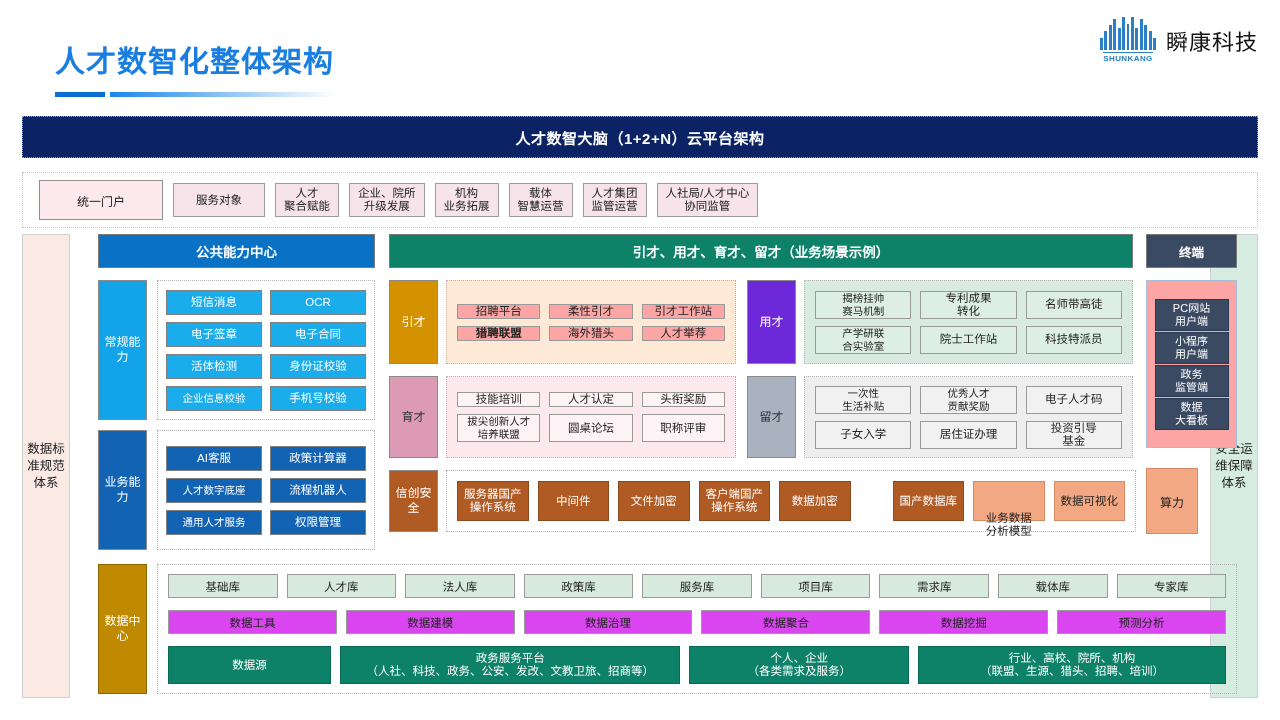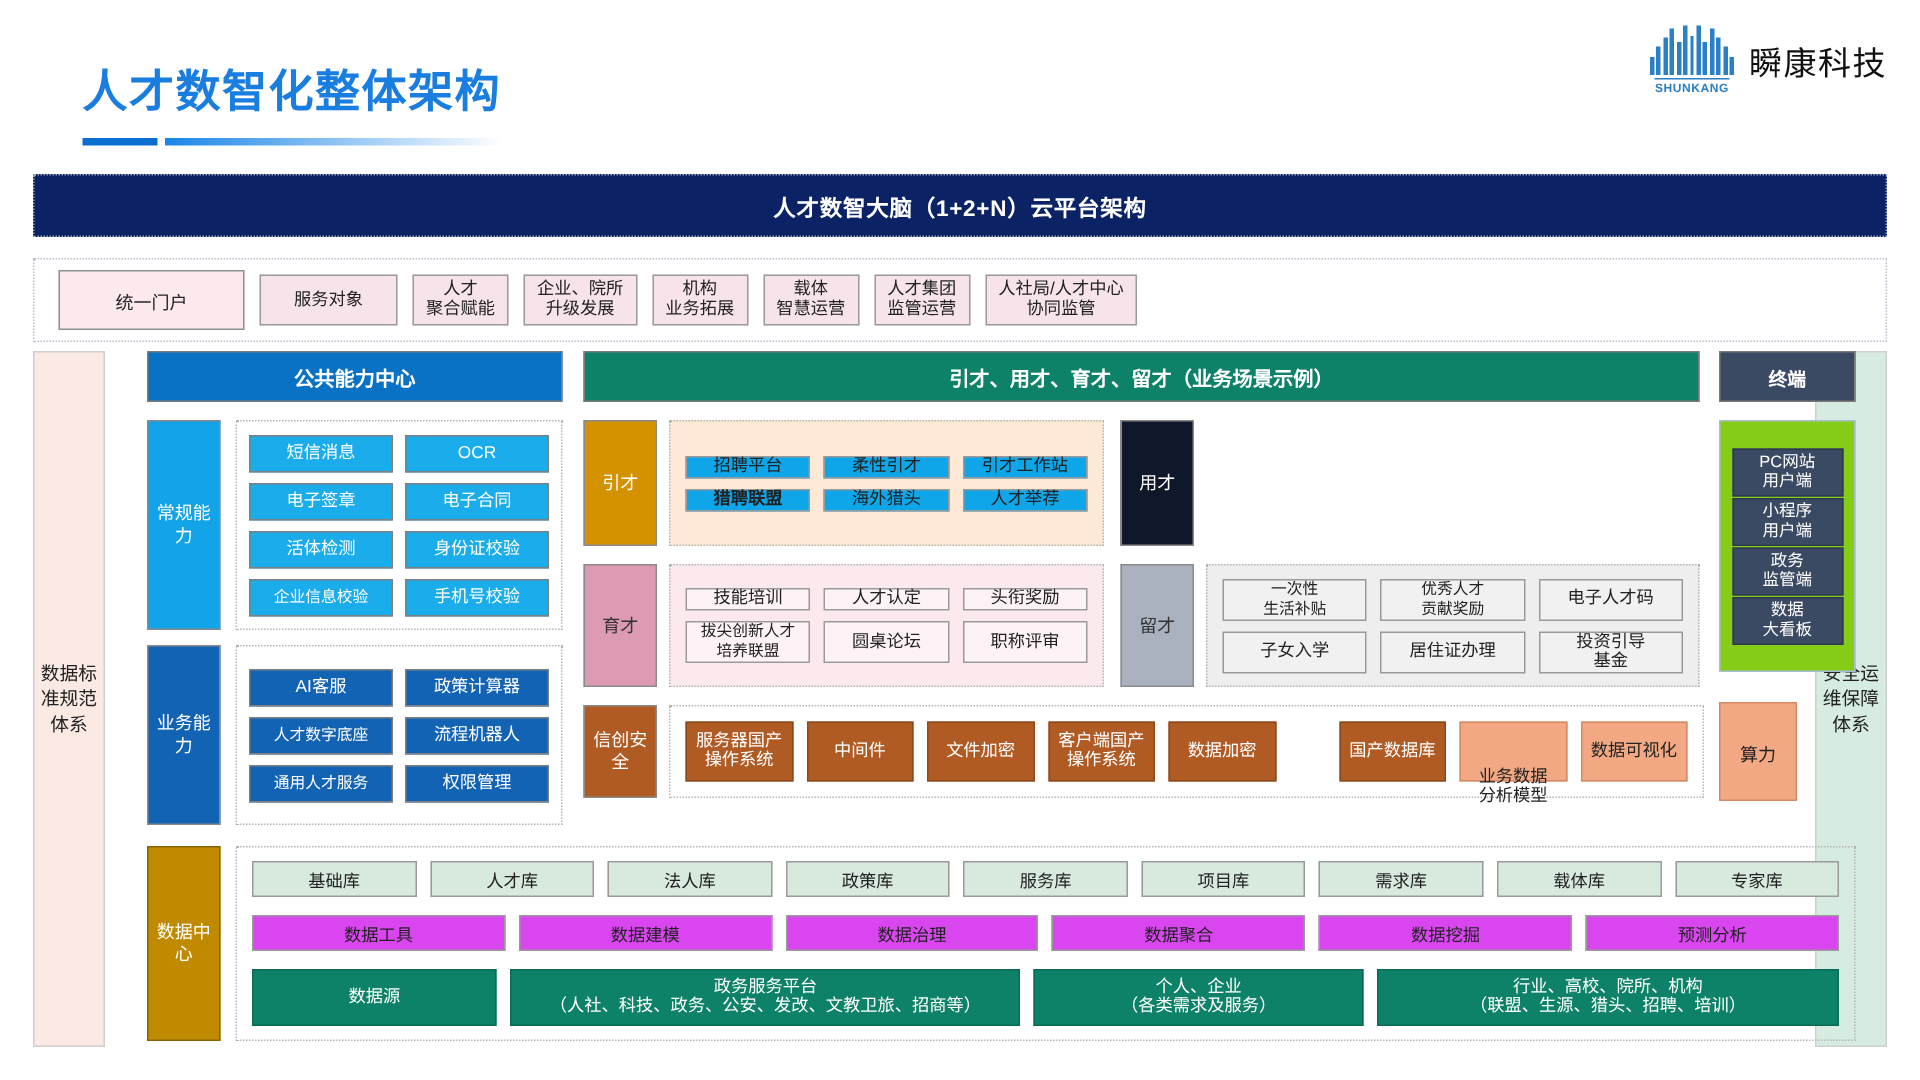--- a/index.html
+++ b/index.html
@@ -98,38 +98,38 @@
   }
   .cap-grid-normal .cap-cell { background:#1bacec; }
   .cap-grid-biz .cap-cell { background:#1263b4; }
 
   
   .scene-label {
     position:absolute; width:49px; display:flex; align-items:center; justify-content:center;
     font-size:12px; line-height:15px; text-align:center; border:1px solid #8a8a8a;
   }
   .sl-yin  { left:311px; top:46px;  height:84px; background:#d49200; color:#fff; }
-  .sl-yong { left:669px; top:46px;  height:84px; background:#0f172a; color:#fff; }
+  .sl-yong { left:669px; top:46px;  height:84px; background:#6d28d9; color:#fff; }
   .sl-yu   { left:311px; top:142px; height:82px; background:#dd9ab5; color:#333; }
   .sl-liu  { left:669px; top:142px; height:82px; background:#aab2c0; color:#333; }
   .sl-xin  { left:311px; top:236px; height:62px; background:#b05a24; color:#fff; }
 
   .scene-grid {
     position:absolute; border:1px dotted #b5b5b5; display:grid; grid-template-columns:repeat(3,1fr);
     gap:7px 9px; padding:9px 10px; align-content:center;
   }
   .sg-yin  { left:368px; top:46px;  width:290px; height:84px; background:#fde9d5; }
   .sg-yong { left:726px; top:46px;  width:329px; height:84px; background:#d9ebe1; }
   .sg-yu   { left:368px; top:142px; width:290px; height:82px; background:#fbe9ee; }
   .sg-liu  { left:726px; top:142px; width:329px; height:82px; background:#eeeeee; }
   .scene-cell {
     display:flex; align-items:center; justify-content:center;
     font-size:11.5px; line-height:13px; text-align:center; color:#222; border:1px solid #9a9a9a;
   }
-  .sg-yin .scene-cell  { background:#0ea5e9; }
+  .sg-yin .scene-cell  { background:#fca5a5; }
   .sg-yong .scene-cell { background:#ddeee5; }
   .sg-yu .scene-cell   { background:#fdf2f5; }
   .sg-liu .scene-cell  { background:#f1f1f1; }
 
   
   .xc-grid {
     position:absolute; left:368px; top:236px; width:690px; height:62px;
     border:1px dotted #b5b5b5; display:flex; align-items:center; gap:9px; padding:0 10px;
   }
   .xc-cell {
@@ -140,21 +140,21 @@
   .xc-cell.light { background:#f2a883; color:#222; border-color:#d48a63; }
   .xc-compute {
     position:absolute; left:1068px; top:234px; width:52px; height:66px;
     background:#f2a883; border:1px solid #d48a63;
     display:flex; align-items:center; justify-content:center; font-size:12px; color:#222;
   }
 
   
   .term-panel {
     position:absolute; left:1068px; top:46px; width:91px; height:168px;
-    background:#84cc16; border:1px solid #a9bdd6;
+    background:#fca5a5; border:1px solid #a9bdd6;
     display:flex; flex-direction:column; align-items:center; justify-content:center; gap:1px;
   }
   .term-cell {
     width:74px; height:32px; background:#3b4a63; color:#fff;
     display:flex; flex-direction:column; align-items:center; justify-content:center;
     font-size:11px; line-height:12.5px; text-align:center; border:1px solid #2c3850;
   }
 
   
   .dc-label {
@@ -299,20 +299,43 @@
           </div>
           <div class="scene-cell" style="flex-direction: column;">
             <span style="display: block;">海外猎头</span>
           </div>
           <div class="scene-cell" style="flex-direction: column;">
             <span style="display: block;">人才举荐</span>
           </div>
         </div>
 
       <div class="scene-label sl-yong">用才</div>
+      <div class="scene-grid sg-yong" id="scene-grid-1">
+          <div class="scene-cell" style="flex-direction: column; font-size: 10.5px;">
+            <span style="display: block;">揭榜挂帅</span>
+            <span style="display: block;">赛马机制</span>
+          </div>
+          <div class="scene-cell" style="flex-direction: column;">
+            <span style="display: block;">专利成果</span>
+            <span style="display: block;">转化</span>
+          </div>
+          <div class="scene-cell" style="flex-direction: column;">
+            <span style="display: block;">名师带高徒</span>
+          </div>
+          <div class="scene-cell" style="flex-direction: column; font-size: 10.5px;">
+            <span style="display: block;">产学研联</span>
+            <span style="display: block;">合实验室</span>
+          </div>
+          <div class="scene-cell" style="flex-direction: column;">
+            <span style="display: block;">院士工作站</span>
+          </div>
+          <div class="scene-cell" style="flex-direction: column;">
+            <span style="display: block;">科技特派员</span>
+          </div>
+        </div>
 
       <div class="scene-label sl-yu">育才</div>
       <div class="scene-grid sg-yu" id="scene-grid-2">
           <div class="scene-cell" style="flex-direction: column;">
             <span style="display: block;">技能培训</span>
           </div>
           <div class="scene-cell" style="flex-direction: column;">
             <span style="display: block;">人才认定</span>
           </div>
           <div class="scene-cell" style="flex-direction: column;">

